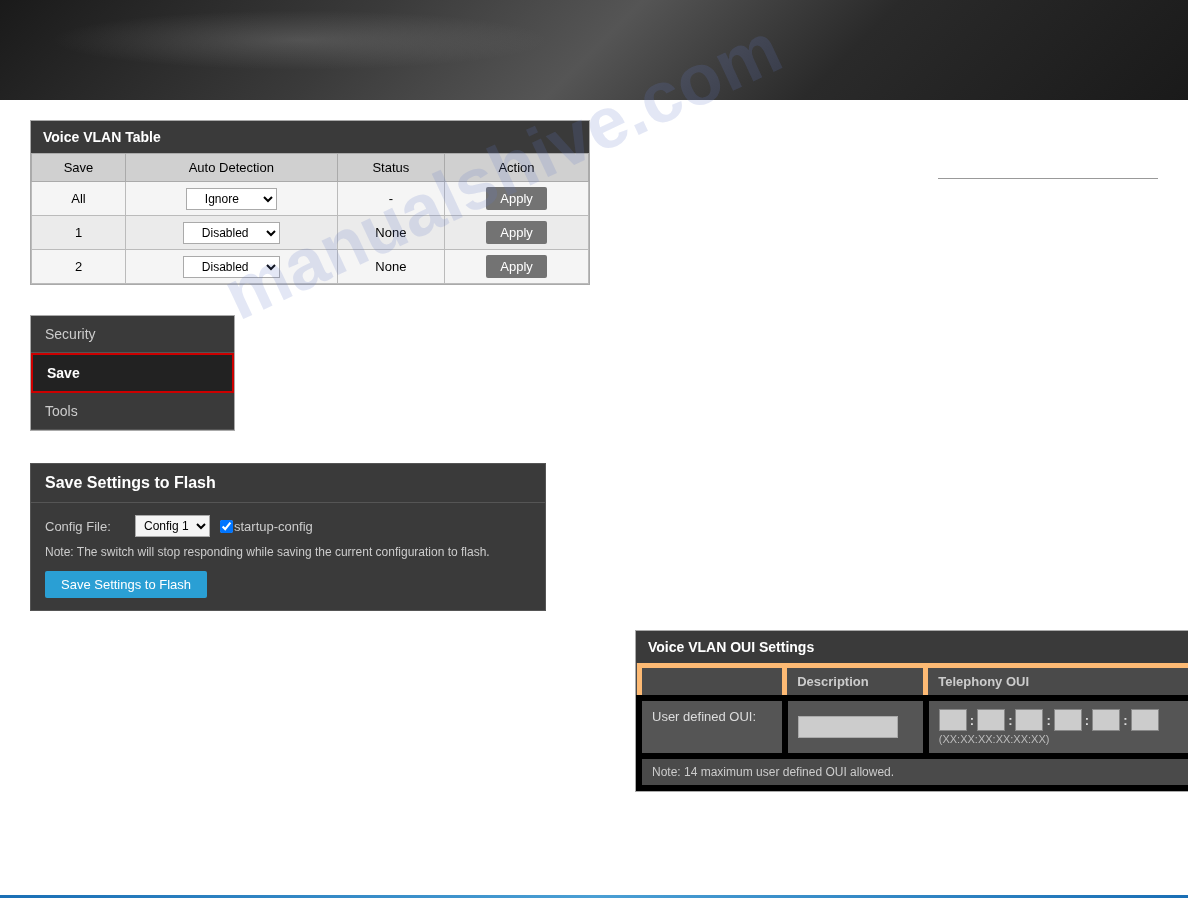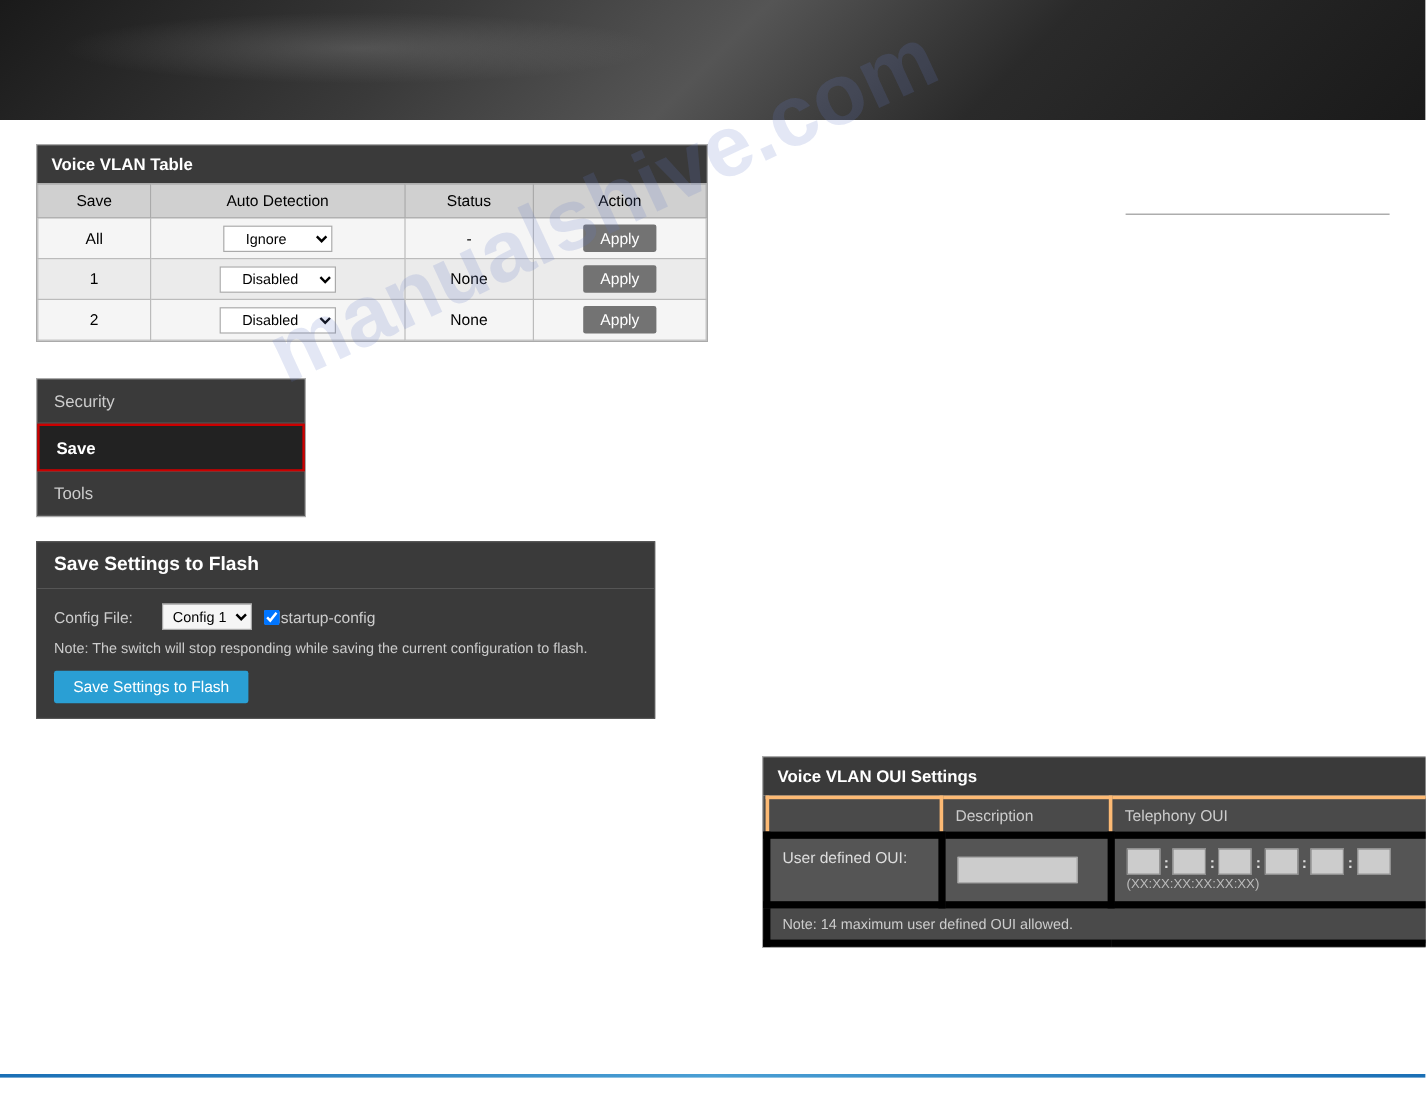--- a/index.html
+++ b/index.html
@@ -121,23 +121,23 @@
     select.inline-select {
       font-size: 12px;
       padding: 2px 14px;
       border: 1px solid #aaa;
       background: #fff;
       cursor: pointer;
     }
 
     
     .nav-menu {
-      width: 225px;
-      border: 1px solid #aaa;
-      margin-bottom: 20px;
+      width: 205px;
+      border: 1px solid #aaa;
+      margin-bottom: 32px;
     }
     .nav-item {
       padding: 10px 14px;
       background: #3a3a3a;
       color: #ccc;
       font-size: 14px;
       cursor: pointer;
       border-bottom: 1px solid #555;
     }
     .nav-item.active {
@@ -220,24 +220,24 @@
       font-size: 14px;
     }
     .oui-table {
       width: 100%;
       border-collapse: collapse;
       background: #4a4a4a;
     }
     .oui-table th {
       background: #4a4a4a;
       color: #ccc;
-      border: 3px solid #fdba74;
+      border: 5px solid #fdba74;
       padding: 6px 10px;
       text-align: left;
-      font-weight: normal;
+      font-weight: bold;
       font-size: 13px;
     }
     .oui-table td {
       border: 6px solid #000000;
       padding: 8px 10px;
       background: #555;
       color: #ddd;
       font-size: 13px;
     }
     .oui-label-cell {

